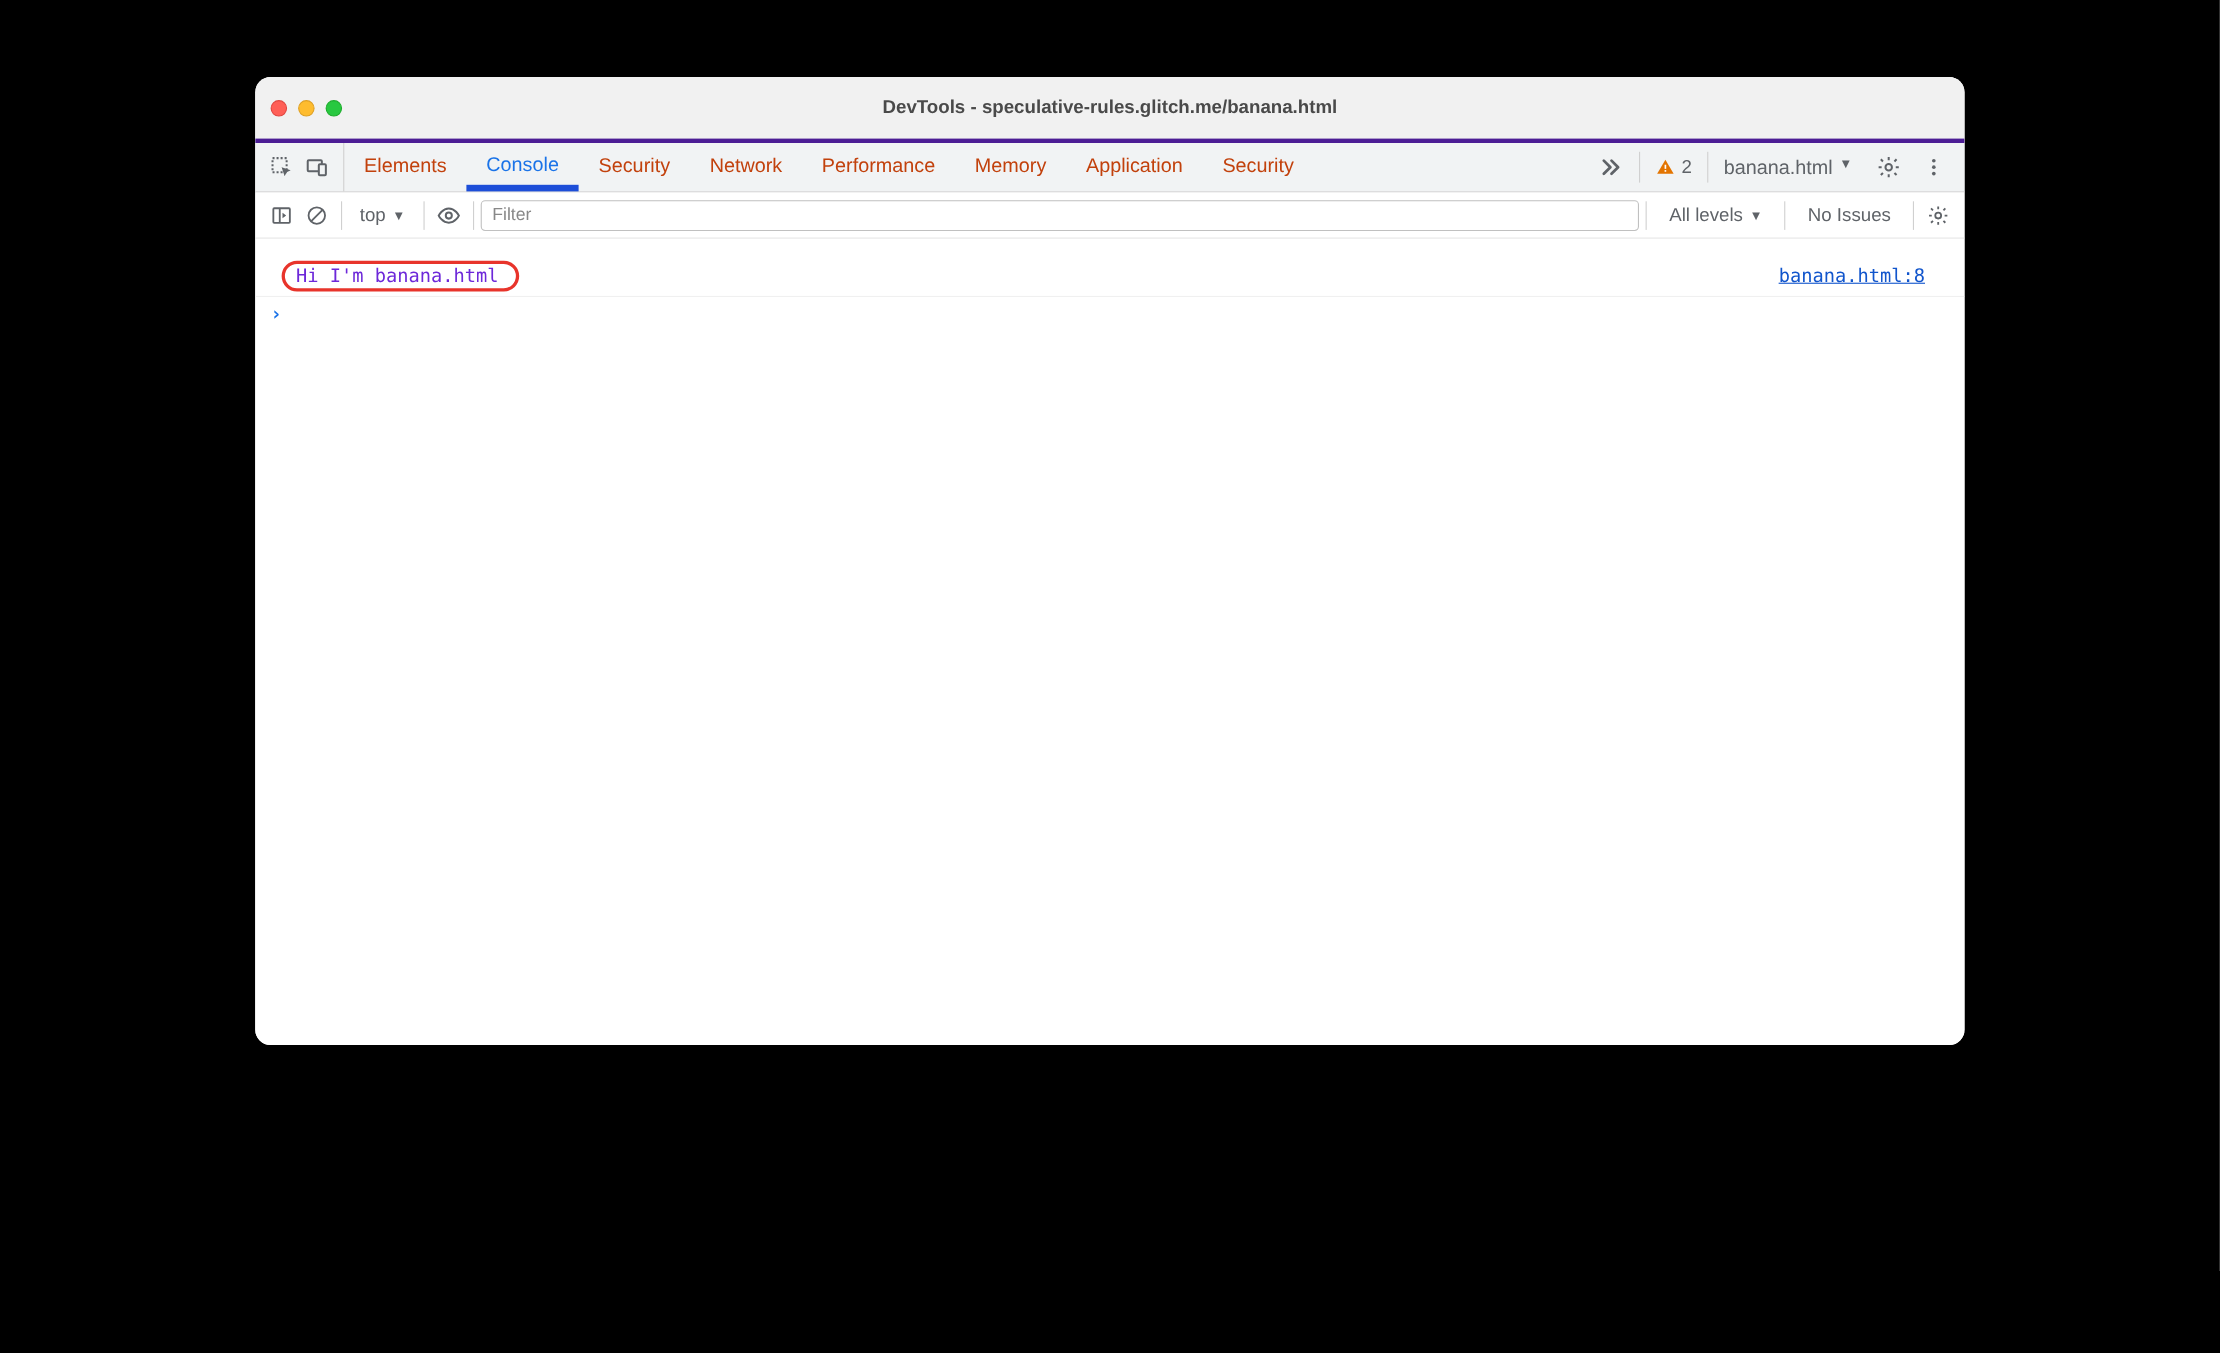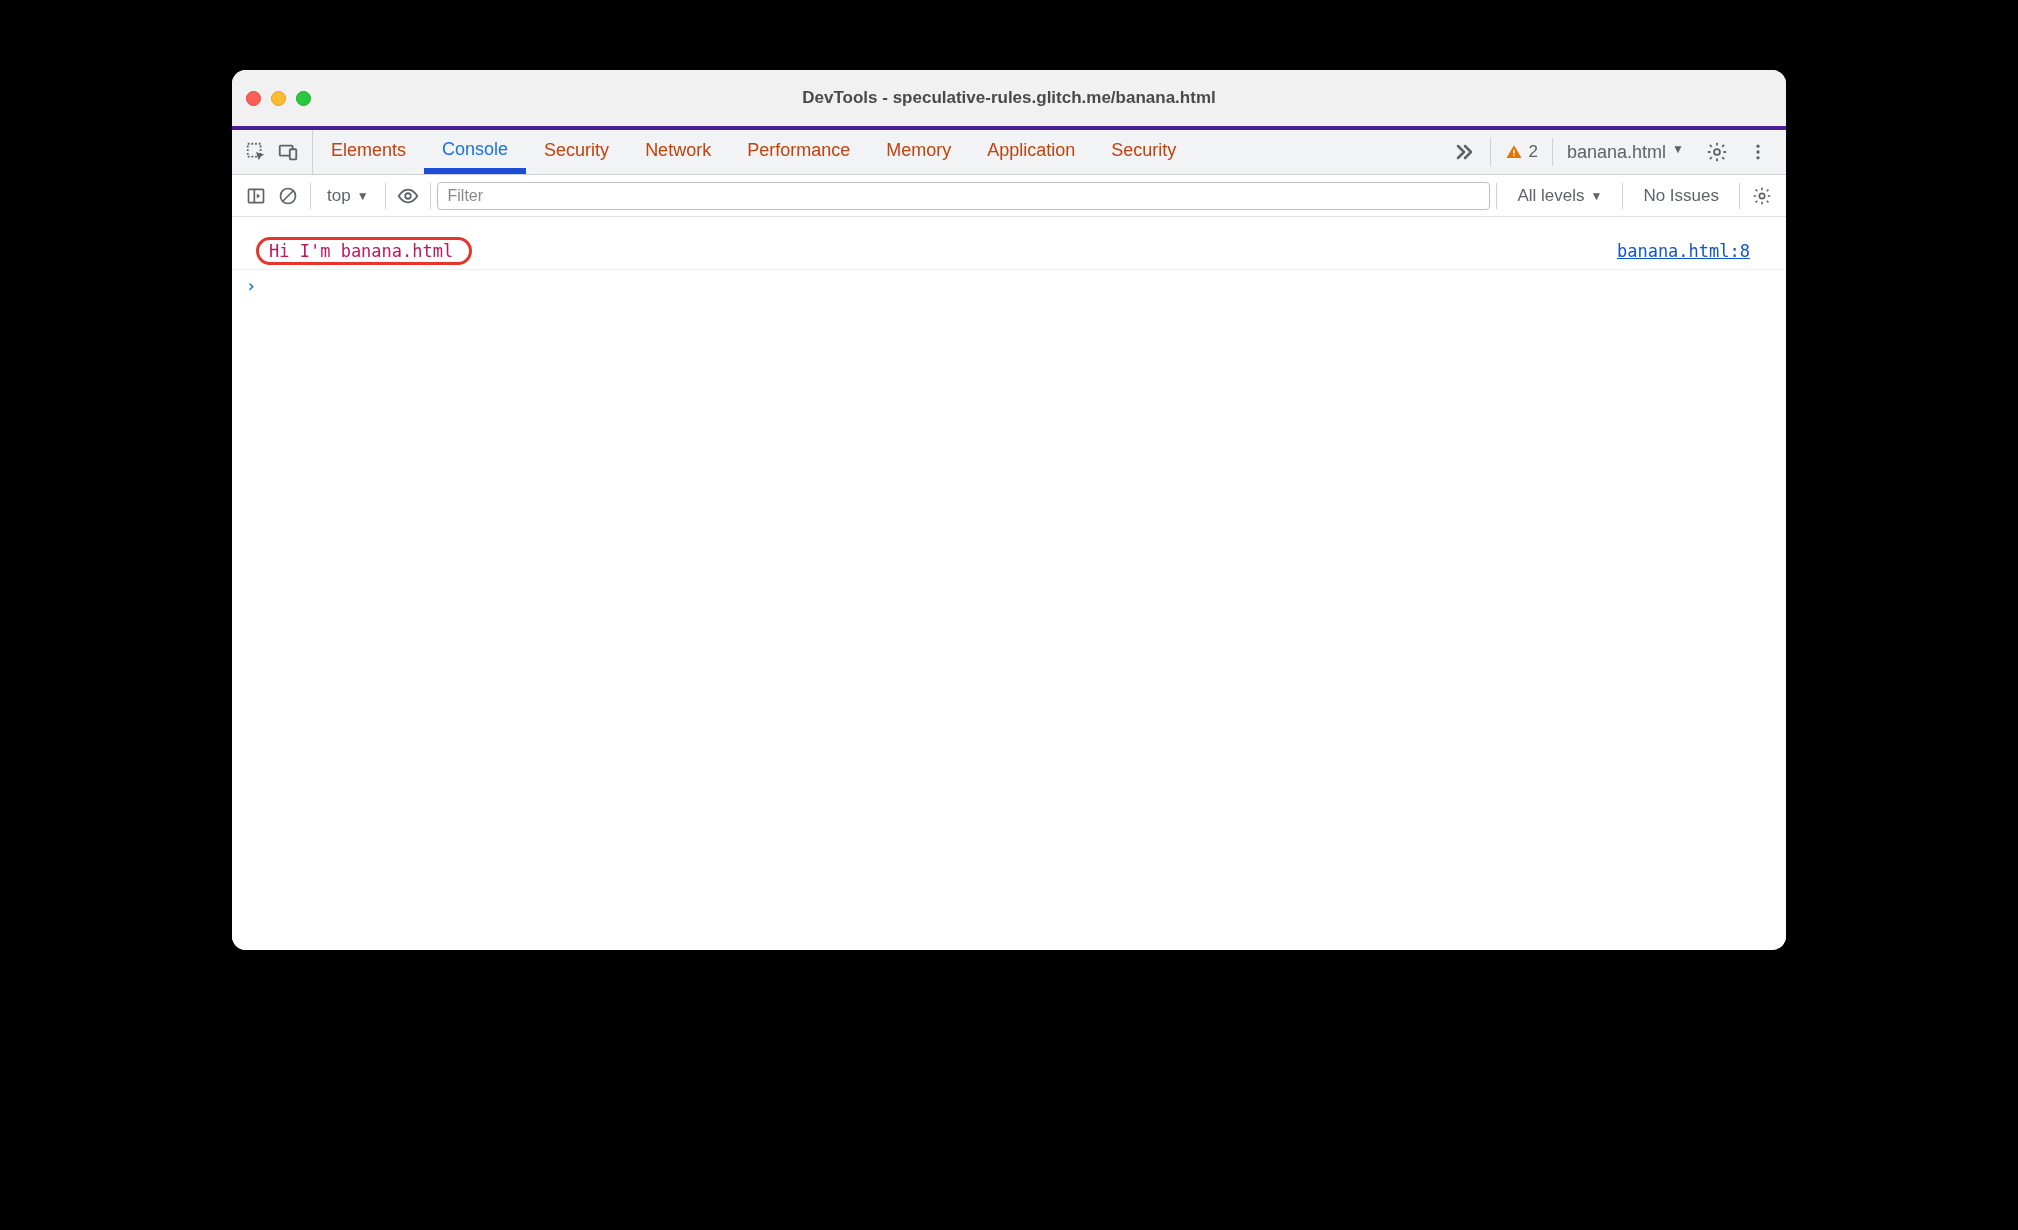--- a/index.html
+++ b/index.html
@@ -158,21 +158,21 @@
     }
     .log-row {
       display: flex;
       align-items: center;
       justify-content: space-between;
       padding: 4px 14px 4px 24px;
       border-bottom: 1px solid #f0f0f0;
       min-height: 30px;
     }
     .log-msg {
-      color: #be185d;
+      color: #6d28d9;
       padding: 1px 16px 1px 10px;
       border: 3px solid #e8342b;
       border-radius: 18px;
       margin-top: 16px;
     }
     .log-src {
       color: #1155cc;
       text-decoration: underline;
       cursor: pointer;
       padding-right: 22px;

